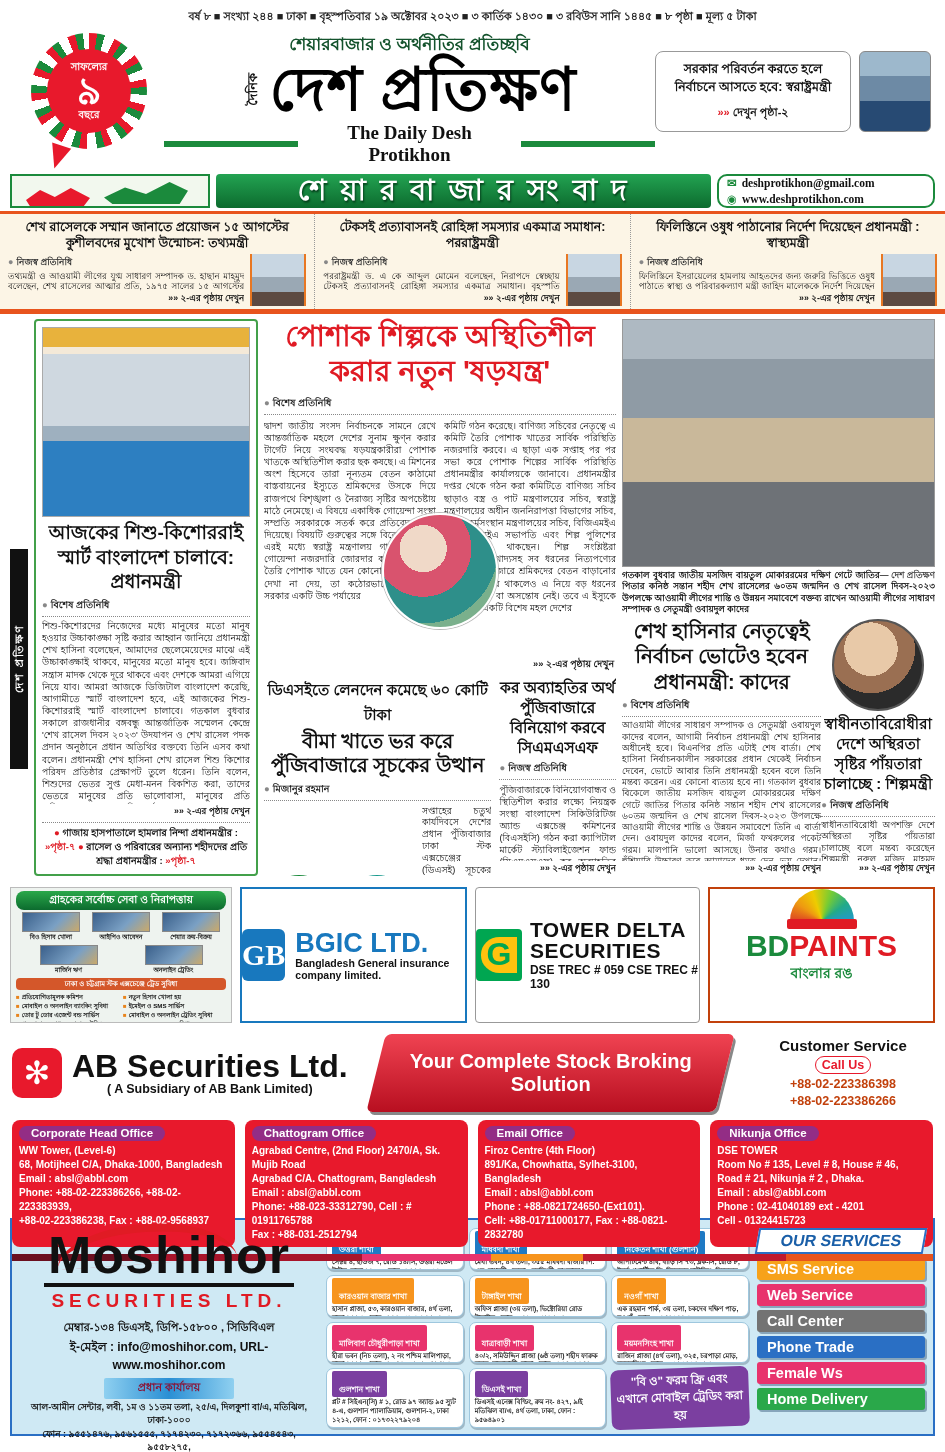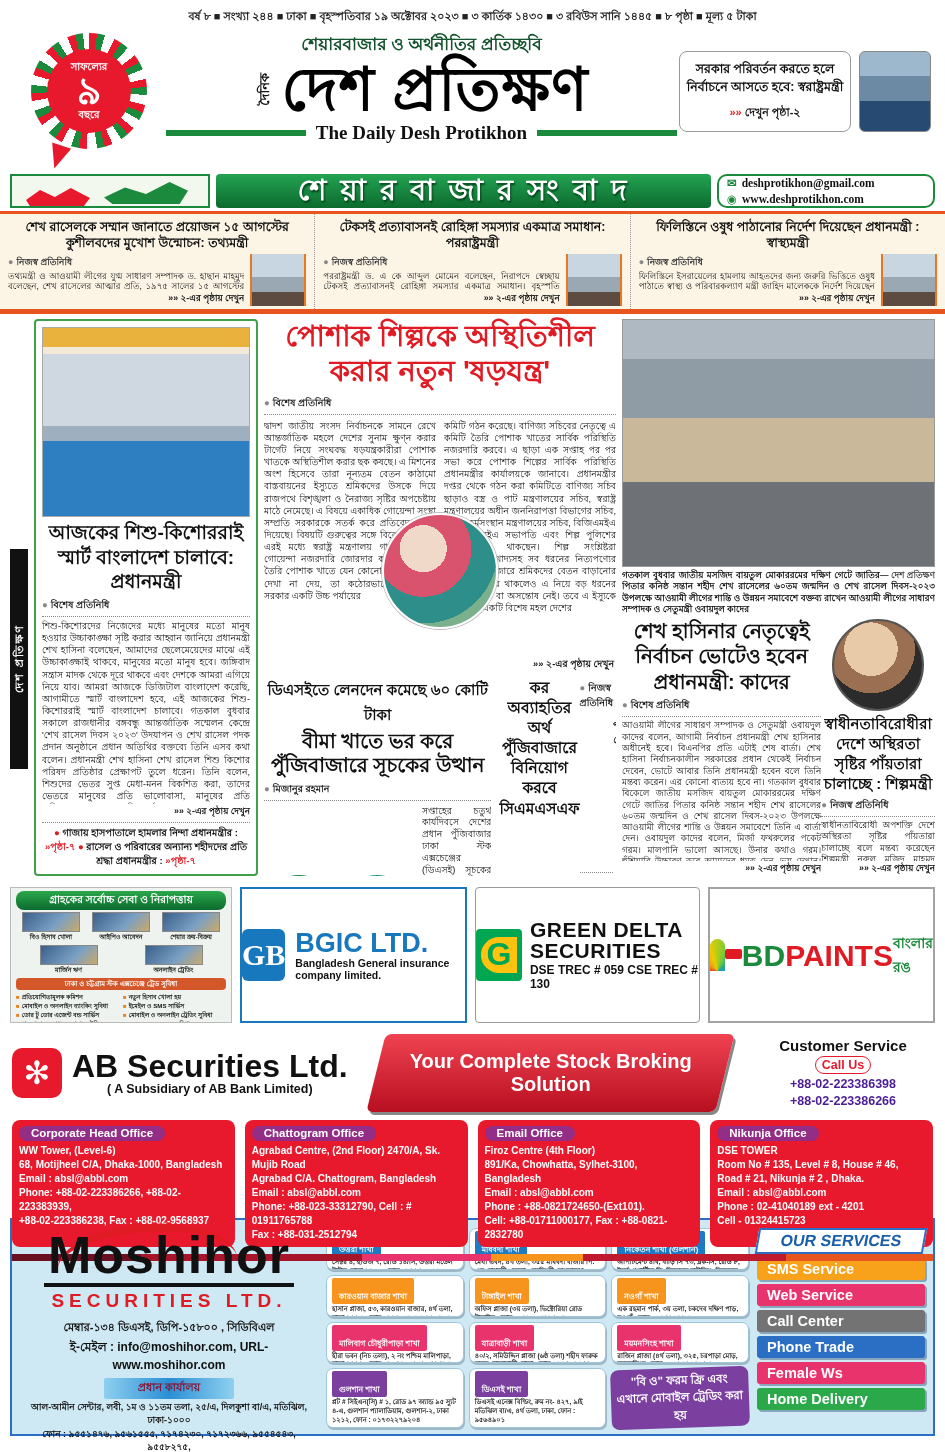--- a/index.html
+++ b/index.html
@@ -21,21 +21,21 @@
 .ribbon{width:0;height:0;border-left:10px solid transparent;border-right:10px solid transparent;
   border-top:24px solid #e8192c;margin:-4px 0 0 34px;transform:rotate(18deg)}
 .tblock{flex:1;text-align:center}
 .tagline{color:#14532d;font-weight:bold;font-size:17px;margin-top:4px}
 .trow{display:flex;align-items:center;justify-content:center;gap:6px}
 .daily{writing-mode:vertical-rl;transform:rotate(180deg);font-size:13px;font-weight:bold}
 .ptitle{font-size:60px;font-weight:bold;line-height:1.02;letter-spacing:1px;color:#000}
 .subrow{display:flex;align-items:center;justify-content:center;gap:10px;margin-top:2px}
 .gbar{height:6px;width:140px;background:#1b8a3c}
 .esub{font-family:"Liberation Serif","DejaVu Serif",serif;font-size:19px;font-weight:bold}
-.sbox{width:252px;display:flex;gap:8px;margin-top:24px;align-items:stretch}
+.sbox{width:276px;display:flex;gap:8px;margin-top:24px;align-items:stretch}
 .sbox-card{flex:1;border:1px solid #999;border-radius:8px;padding:8px 6px;text-align:center}
 .sbox-txt{font-size:12.5px;font-weight:bold;line-height:1.45}
 .slink{font-size:11px;font-weight:bold;margin-top:8px}
 .red{color:#e01b24}
 .sphoto{width:72px;border:1px solid #888;border-radius:6px;
   background:linear-gradient(180deg,#9db8cc 0 30%,#6d8aa5 30% 62%,#274a73 62%)}
 
 .gbanner{height:34px;display:flex;align-items:stretch;gap:6px;padding:0 10px;margin-top:2px}
 .bb{width:200px;border:2px solid #1b8a3c;background:#f2f8ee;position:relative;overflow:hidden}
 .bear{position:absolute;left:14px;top:12px;width:64px;height:20px;background:#e8192c;
@@ -89,21 +89,21 @@
 .dse{flex:1.95;display:flex;flex-direction:column;overflow:hidden}
 .dse-over{font-size:15px;font-weight:bold;text-align:center}
 .dse-head{font-size:20px;font-weight:bold;text-align:center;line-height:1.22;margin:1px 0}
 .dse-mid{display:flex;gap:6px;margin-top:2px}
 .logos{width:152px;display:flex;gap:8px;align-items:center;padding-top:6px}
 .lg{width:70px;height:70px;border-radius:50%;background:#fff;display:flex;align-items:center;justify-content:center}
 .lg-dse{border:2px solid #1b8a3c}
 .lg-cse{border:3px solid #199a8e;flex-direction:column;gap:1px}
 .dse-b{flex:1;font-size:9.2px;text-align:justify;line-height:1.3;overflow:hidden}
 .dse-b2{font-size:9.2px;text-align:justify;line-height:1.3;overflow:hidden;flex:1;margin-top:2px}
-.cmsf{flex:1;display:flex;flex-direction:row;overflow:hidden}
+.cmsf{flex:1;display:flex;flex-direction:column;overflow:hidden}
 .cmsf-head{font-size:15.5px;font-weight:bold;text-align:center;line-height:1.3}
 .cbody{font-size:9.2px;text-align:justify;line-height:1.3;flex:1;overflow:hidden;margin-top:2px}
 .rcol{flex:1;display:flex;flex-direction:column;overflow:hidden}
 .rphoto{height:248px;flex:none;border:1px solid #999;
   background:linear-gradient(180deg,#aeb9c2 0 16%,#8f9ba5 16% 40%,#c9b89a 40% 66%,#6e7277 66% 100%)}
 .rcap{font-size:8.8px;text-align:justify;line-height:1.3;font-weight:bold;padding:3px 0 2px}
 .rcap .credit{color:#444;float:right;font-weight:bold}
 .rsplit{display:flex;flex:1;margin-top:1px;overflow:hidden}
 .kader{flex:1.75;display:flex;flex-direction:column;overflow:hidden}
 .khead{font-size:20px;font-weight:bold;text-align:center;line-height:1.28}
@@ -137,21 +137,21 @@
 .gd-corner{position:absolute;width:54px;height:54px;border:10px solid #00a651;border-radius:50%;
   border-right-color:transparent;border-bottom-color:transparent}
 .gd-c1{left:-18px;top:-18px;transform:rotate(-8deg)}
 .gd-c2{right:-18px;bottom:-18px;transform:rotate(172deg)}
 .gd-logo{width:52px;height:52px;background:#00a651;display:flex;align-items:center;justify-content:center;
   color:#fff;font-size:32px;font-weight:bold;border-radius:4px}
 .gd-logo span{background:#ffc20e;color:#00a651;border-radius:50% 0 0 50%;padding:0 6px;line-height:1.1}
 .gd-text{text-align:left}
 .gd-n1{font-size:21px;font-weight:bold;line-height:1;letter-spacing:.5px}
 .gd-trec{font-size:12px;font-weight:bold;margin-top:2px}
-.ad-bdp{flex:1;border:2px solid #a3a3a3;display:flex;flex-direction:row;align-items:center;justify-content:center}
+.ad-bdp{flex:1;border:2px solid #c2410c;display:flex;flex-direction:column;align-items:center;justify-content:flex-start}
 .fan{width:64px;height:32px;border-radius:64px 64px 0 0;
   background:conic-gradient(from -90deg at 50% 100%,#d42,#e91,#ec0,#7c3,#2a8,#29c,#36c,#85c,#c4c,#e36,#d42)}
 .brush{width:70px;height:10px;background:#e01b24;border-radius:2px;margin-top:-2px}
 .bdp-name{font-size:30px;font-weight:bold;line-height:1;margin-top:2px}
 .bdp-bd{color:#1b8a3c}.bdp-paints{color:#e01b24}
 .bdp-sub{color:#1b8a3c;font-size:14px;font-weight:bold;margin-top:1px}
 
 .ab{height:186px;padding:6px 12px 0;position:relative}
 .abtop{display:flex;align-items:center;gap:10px}
 .ablogo{width:50px;height:50px;background:#e8192c;border-radius:10px;color:#fff;font-size:32px;
@@ -160,21 +160,21 @@
 .abname{font-size:32px;font-weight:bold;line-height:1}
 .absub{font-size:12.5px;font-weight:bold}
 .abbanner{flex:1;margin:0 18px;background:linear-gradient(180deg,#f04352,#b80f20);color:#fff;
   font-size:20px;font-weight:bold;text-align:center;padding:16px 8px;transform:skewX(-14deg);
   border-radius:6px;box-shadow:3px 3px 0 #888}
 .abbanner span{display:inline-block;transform:skewX(14deg)}
 .cs{width:180px;text-align:center}
 .cs-title{font-size:15px;font-weight:bold}
 .callus{border:1.5px solid #e8192c;border-radius:10px;color:#e8192c;font-weight:bold;padding:1px 6px;
   font-size:12.5px;display:inline-block;margin:2px 0}
-.csphones{color:#4c1d95;font-weight:bold;font-size:12.5px;line-height:1.3}
+.csphones{color:#c2410c;font-weight:bold;font-size:12.5px;line-height:1.3}
 .aboffices{display:flex;gap:10px;margin-top:8px}
 .office{flex:1;background:#e8192c;border-radius:8px;color:#fff;padding:3px 7px 5px}
 .ohead{background:#932d85;color:#fff;border-radius:10px;display:inline-block;padding:1px 12px 2px;
   font-size:11.5px;font-weight:bold;margin-bottom:3px}
 .obody{font-size:10px;font-weight:bold;white-space:pre-line;line-height:1.4}
 .abstrip{height:7px;margin-top:7px;
   background:linear-gradient(90deg,#6b1020 0 14%,#a8152a 14% 38%,#e8336d 38% 52%,#f7941d 52% 62%,#c01a2e 62% 84%,#e8541d 84%)}
 
 .mosh{height:218px;margin:4px 10px 0;border:2px solid #2a6fc4;background:#cfe9f4;display:flex;
   padding:8px 8px 6px;gap:8px}
@@ -425,21 +425,21 @@
         <div class="bgic-sub">Bangladesh General insurance company limited.</div>
       </div>
     </div>
     <div class="ad ad-gd">
       <div class="gd-corner gd-c1"></div>
       <div class="gd-corner gd-c2"></div>
       <div class="gd-logo">
           <span>G</span>
         </div>
       <div class="gd-text">
-        <div class="gd-n1">GREEN DELTA</div>
+        <div class="gd-n1">TOWER DELTA</div>
         <div class="gd-n1">SECURITIES</div>
         <div class="gd-trec">DSE TREC # 059  CSE TREC # 130</div>
       </div>
     </div>
     <div class="ad ad-bdp">
       <div class="fan"></div>
       <div class="brush"></div>
       <div class="bdp-name"><span class="bdp-bd">BD</span><span class="bdp-paints">PAINTS</span></div>
       <div class="bdp-sub">বাংলার রঙ</div>
     </div>

